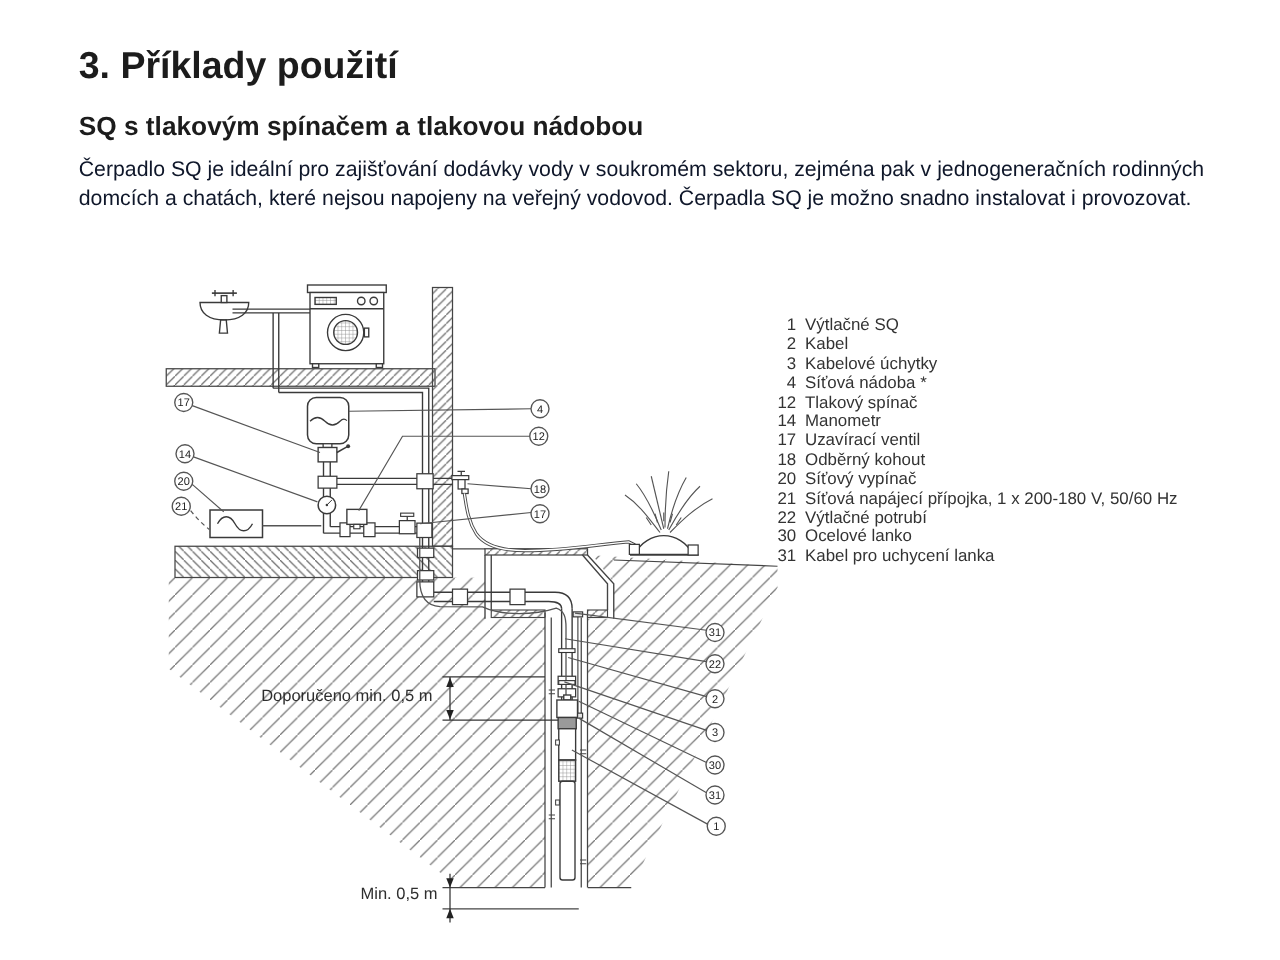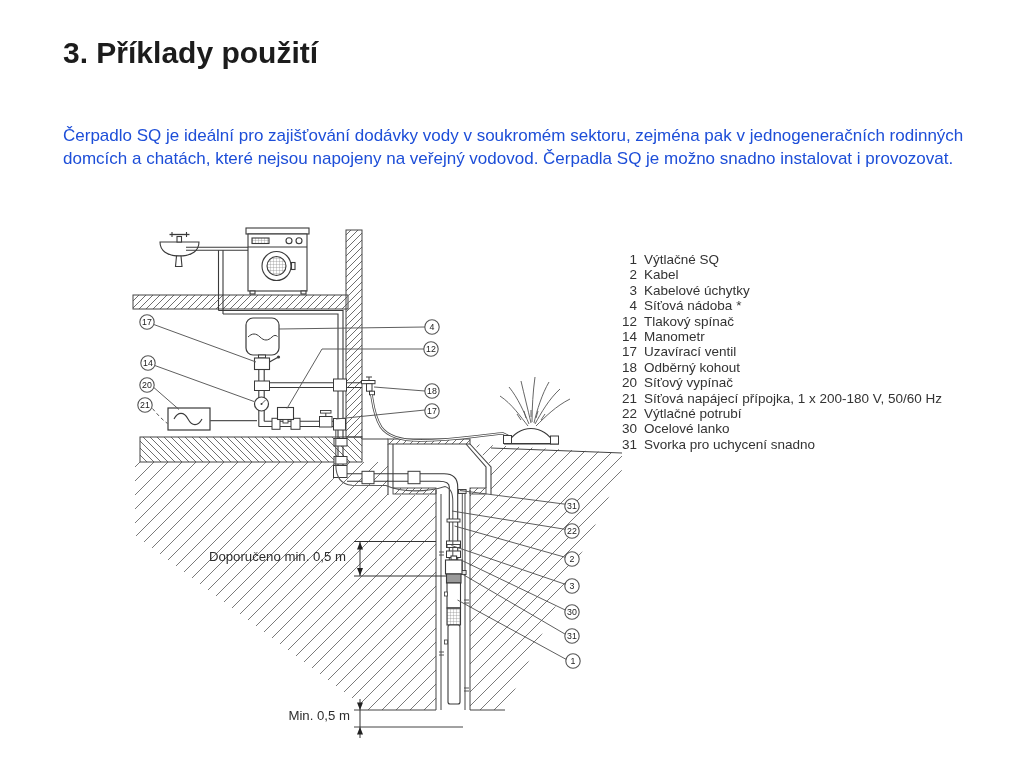--- a/index.html
+++ b/index.html
@@ -1,36 +1,37 @@
 <!DOCTYPE html>
 <html><head>
 <meta charset="utf-8">
 <style>
   html,body{margin:0;padding:0;background:#ffffff;}
   .page{position:relative;width:1024px;height:768px;background:#fff;overflow:hidden;
         font-family:"Liberation Sans", sans-serif;color:#333;}
   .doc-title{position:absolute;left:63px;top:36px;font-size:30px;font-weight:bold;color:#1c1c1c;margin:0;}
   .doc-subtitle{position:absolute;left:63px;top:90px;font-size:21px;font-weight:bold;color:#1c1c1c;margin:0;}
-  .doc-intro{position:absolute;left:63px;top:125px;width:915px;font-size:17px;line-height:22.5px;color:#1d4ed8;margin:0;}
+  .doc-intro{position:absolute;left:63px;top:125px;width:915px;font-size:17px;line-height:22.5px;color:#0f172a;margin:0;}
   .legend{position:absolute;left:620px;top:252px;font-size:13.5px;line-height:15.4px;color:#333;}
   .legend-row{display:flex;}
   .legend-num{width:17px;text-align:right;margin-right:7px;flex:none;}
   .legend-label{white-space:nowrap;}
   .legend-footnote{position:absolute;left:620px;top:470px;font-size:13.5px;color:#333;white-space:nowrap;}
   svg{position:absolute;left:0;top:0;}
   svg text{font-family:"Liberation Sans", sans-serif;}
   .dim-label{font-size:13.2px;fill:#2e2e2e;}
   .callout-num{font-size:8.8px;fill:#222;}
 </style>
 </head>
 <body>
 
 <div class="page">
 
   <h1 class="doc-title">3. Příklady použití</h1>
+  <h2 class="doc-subtitle">SQ s tlakovým spínačem a tlakovou nádobou</h2>
   <p class="doc-intro">Čerpadlo SQ je ideální pro zajišťování dodávky vody v soukromém sektoru, zejména pak v jednogeneračních rodinných domcích a chatách, které nejsou napojeny na veřejný vodovod. Čerpadla SQ je možno snadno instalovat i provozovat.</p>
 
   <svg width="1024" height="768" viewBox="0 0 1024 768">
     <defs>
       <pattern id="hd" width="7" height="7" patternUnits="userSpaceOnUse">
         <path d="M-1,8 L8,-1" stroke="#6f6f6f" stroke-width="1" fill="none"></path>
       </pattern>
       <pattern id="hdb" width="7" height="7" patternUnits="userSpaceOnUse">
         <path d="M-1,-1 L8,8" stroke="#6f6f6f" stroke-width="1" fill="none"></path>
       </pattern>
@@ -373,18 +374,18 @@
     <div class="legend-row">
         <span class="legend-num">22</span>
         <span class="legend-label">Výtlačné potrubí</span>
       </div>
     <div class="legend-row">
         <span class="legend-num">30</span>
         <span class="legend-label">Ocelové lanko</span>
       </div>
     <div class="legend-row">
         <span class="legend-num">31</span>
-        <span class="legend-label">Svorka pro uchycení snadno</span>
+        <span class="legend-label">Kabel pro uchycení lanka</span>
       </div>
   </div>
 
 
 </div>
 
 </body></html>

